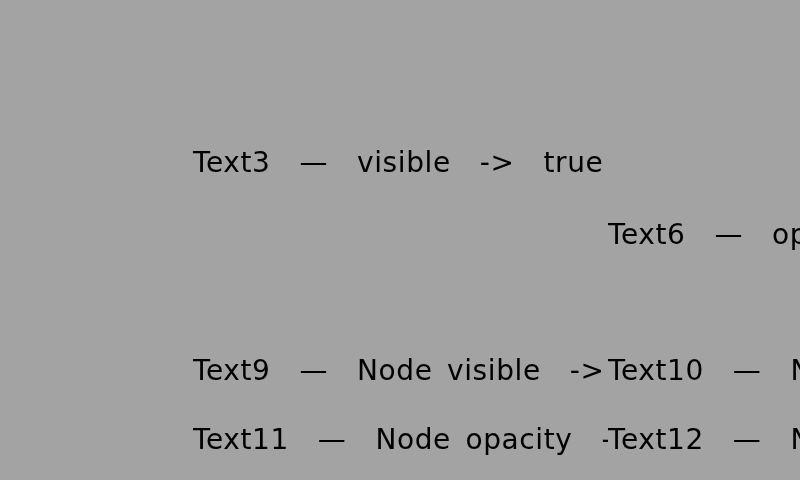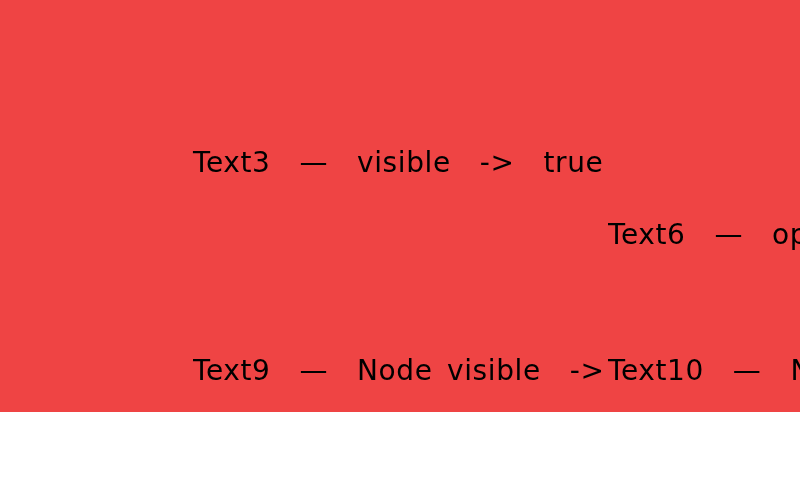--- a/index.html
+++ b/index.html
@@ -7,22 +7,22 @@
     margin: 0;
     padding: 0;
     background: #ffffff;
   }
   body {
     font-family: "DejaVu Sans", sans-serif;
   }
   #canvas {
     position: relative;
     width: 800px;
-    height: 412px;
-    background: #ef4444;
+    height: 480px;
+    background: #a3a3a3;
     overflow: hidden;
   }
   
   .text-item {
     position: absolute;
     white-space: pre;
     font-family: "DejaVu Sans", sans-serif;
     font-size: 28px;
     line-height: 34px;
     color: #000000;

